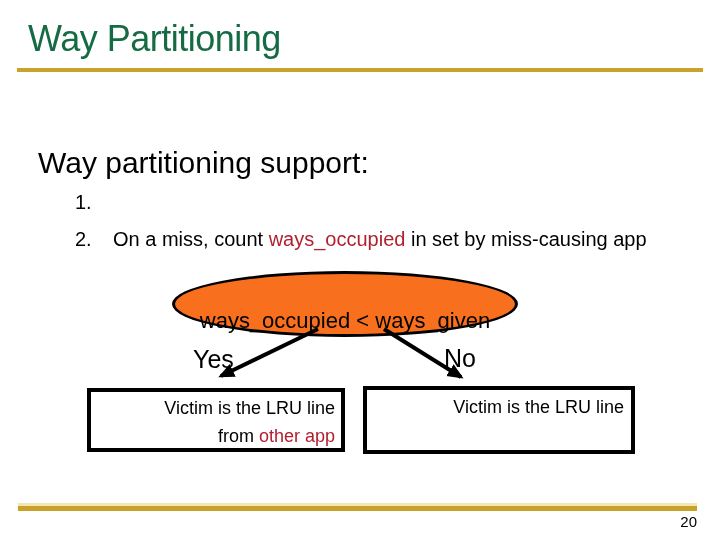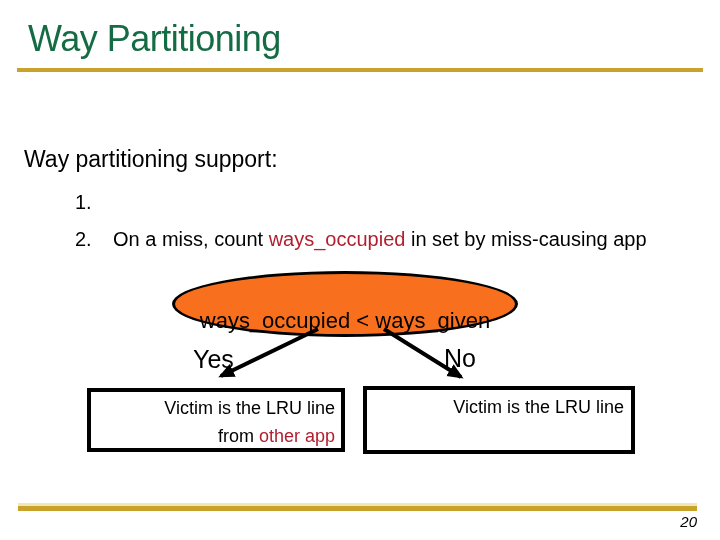--- a/index.html
+++ b/index.html
@@ -15,21 +15,21 @@
     font-size:36px;font-weight:normal;
     color:var(--title-green,#156B43);
     letter-spacing:-0.5px;
     white-space:nowrap;
   }
   .title-rule{
     left:17px;top:68px;width:686px;height:4px;
     background:var(--gold,#C9A22C);
   }
   .lead-in{
-    left:24px;top:146px;font-size:23px;white-space:nowrap;
+    left:38px;top:146px;font-size:30px;white-space:nowrap;
   }
   .list-item{
     left:75px;font-size:20px;white-space:nowrap;display:flex;
   }
   .list-item .num{display:inline-block;width:38px;flex:0 0 38px;}
   .item-1{top:191px;}
   .item-2{top:228px;}
   .red{color:var(--red,#B22030);}
   .green{color:var(--green,#2CA033);}
   .ellipse{
@@ -50,21 +50,21 @@
   .yes-box{left:87px;top:388px;width:258px;height:64px;}
   .no-box{left:363px;top:386px;width:272px;height:68px;line-height:29px;padding:3px 7px;}
   .arrows{left:0;top:0;width:720px;height:540px;pointer-events:none;}
   .footer-rule-light{
     left:18px;top:503px;width:679px;height:3px;background:#F0E7B4;
   }
   .footer-rule{
     left:18px;top:506px;width:679px;height:5px;background:var(--gold,#C9A22C);
   }
   .page-number{
-    right:23px;top:513px;font-size:15px;font-style:italic;
+    right:23px;top:513px;font-size:15px;
   }
 </style>
 </head>
 <body>
 
 <h1 class="abs slide-title">Way Partitioning</h1>
 <div class="abs title-rule"></div>
 
 <div class="abs lead-in">Way partitioning support:</div>
 

